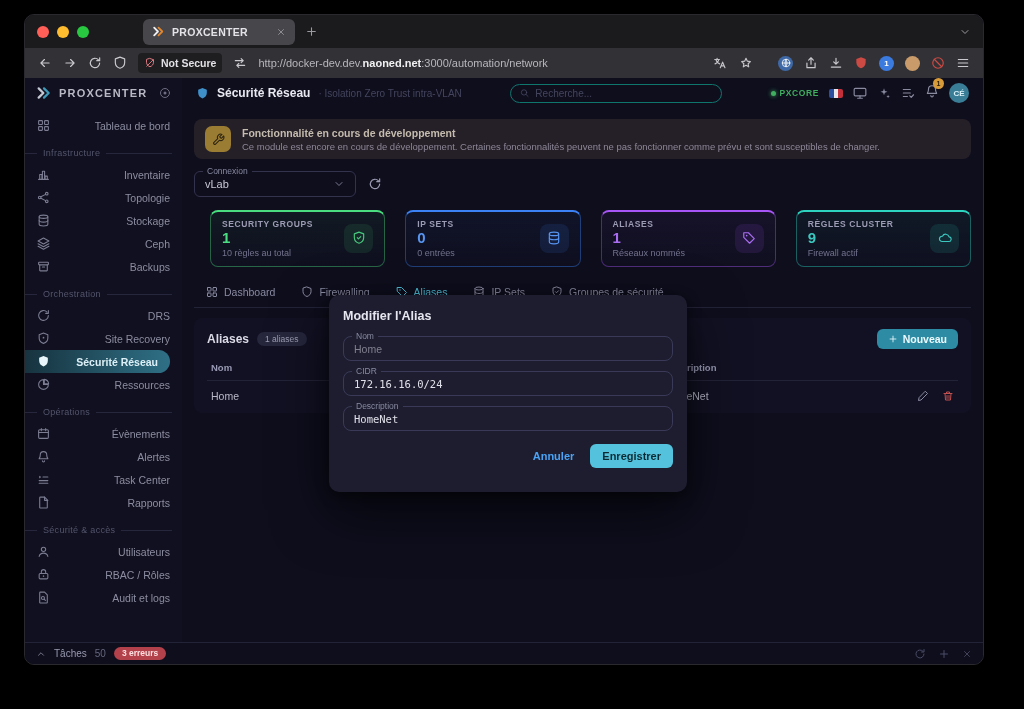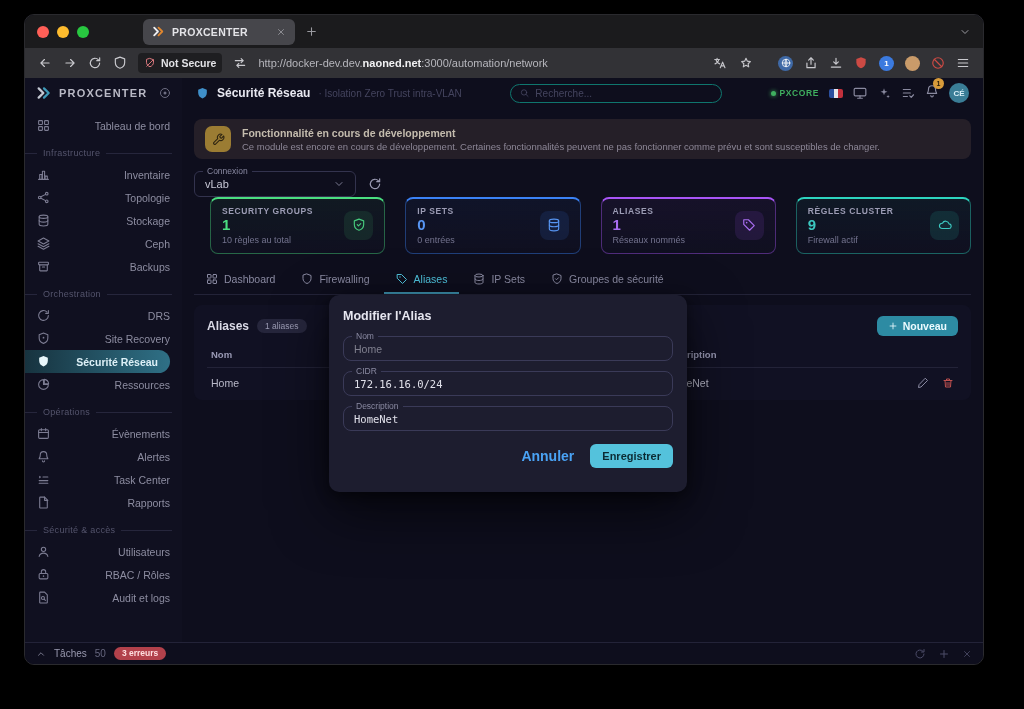--- a/index.html
+++ b/index.html
@@ -77,21 +77,21 @@
   .banner-title{font-size:10.5px;font-weight:bold;color:#c4bcae;}
   .banner-text{font-size:9.5px;color:#8d8797;margin-top:2px;}
 
   .conn-row{display:flex;align-items:center;gap:12px;margin-top:12px;}
   .select{position:relative;width:162px;height:26px;border:1px solid #33334e;border-radius:6px;display:flex;align-items:center;
           gap:6px;padding:0 10px;color:#c8c8d6;font-size:11px;}
   .float-lbl{position:absolute;top:-6px;left:8px;background:#0e0e1d;padding:0 4px;font-size:8.5px;color:#8a8aa2;}
   .select .chev{margin-left:auto;color:#7a7a92;}
   .conn-refresh{color:#9a9ab2;}
 
-  .stats{display:grid;grid-template-columns:repeat(4,1fr);gap:20px;padding-left:16px;}
+  .stats{display:grid;grid-template-columns:repeat(4,1fr);gap:20px;margin-top:13px;padding-left:16px;}
   .stat{border:1px solid;border-top-width:2px;border-radius:8px;padding:7px 11px 8px;display:flex;align-items:center;justify-content:space-between;}
   .stat .lbl{font-size:8.5px;font-weight:bold;letter-spacing:.6px;color:#9c9cb4;}
   .stat .val{font-size:15px;font-weight:bold;line-height:1.25;}
   .stat .sub{font-size:9px;color:#73738e;}
   .icbox{width:29px;height:29px;border-radius:8px;display:flex;align-items:center;justify-content:center;flex:0 0 auto;}
   .stat-green{border-color:rgba(74,222,128,.4);border-top-color:#4ade80;background:linear-gradient(180deg,rgba(74,222,128,.06),rgba(18,18,36,.45));}
   .stat-green .val{color:#4ade80;} .stat-green .icbox{background:rgba(74,222,128,.1);color:#46c97c;}
   .stat-blue{border-color:rgba(59,130,246,.4);border-top-color:#3b82f6;background:linear-gradient(180deg,rgba(59,130,246,.06),rgba(18,18,36,.45));}
   .stat-blue .val{color:#5795f2;} .stat-blue .icbox{background:rgba(59,130,246,.12);color:#5795f2;}
   .stat-purple{border-color:rgba(168,85,247,.4);border-top-color:#a855f7;background:linear-gradient(180deg,rgba(168,85,247,.06),rgba(18,18,36,.45));}
@@ -117,21 +117,21 @@
 
   
   .modal{position:absolute;left:304px;top:217px;width:358px;background:#1d1d2f;border-radius:10px;padding:13px 14px 24px;
          box-shadow:0 20px 55px rgba(0,0,0,.6),0 4px 14px rgba(0,0,0,.45);z-index:20;}
   .modal-title{font-size:12.5px;font-weight:bold;color:#e6e6f0;margin:1px 0 13px;}
   .field{position:relative;border:1px solid #3a3a58;border-radius:8px;height:25px;display:flex;align-items:center;padding:0 10px;margin-bottom:10px;}
   .field .float-lbl{background:#1d1d2f;}
   .field input{background:none;border:none;outline:none;width:100%;font-size:10.5px;color:#e0e0ea;font-family:"DejaVu Sans Mono",monospace;}
   .field.disabled input{color:#80808f;font-family:"Liberation Sans",sans-serif;}
   .modal-actions{display:flex;justify-content:flex-end;align-items:center;gap:16px;margin-top:13px;}
-  .btn-cancel{background:none;border:none;color:#4aa3f5;font-size:14px;font-weight:bold;cursor:default;font-family:"Liberation Sans",sans-serif;}
+  .btn-cancel{background:none;border:none;color:#4aa3f5;font-size:11px;font-weight:bold;cursor:default;font-family:"Liberation Sans",sans-serif;}
   .btn-save{background:#54c2dc;border:none;color:#0c2b34;font-size:11px;font-weight:bold;border-radius:6px;padding:6px 12px;cursor:default;font-family:"Liberation Sans",sans-serif;}
 
   
   .tasksbar{height:22px;border-top:1px solid #232338;background:#0e0e1d;display:flex;align-items:center;gap:8px;padding:0 11px;flex:0 0 auto;}
   .tasks-label{font-size:10px;color:#9a9ab0;}
   .tasks-count{font-size:10px;color:#66667e;}
   .err-badge{background:#b2414b;color:#ffdfe0;border-radius:9px;padding:1px 8px 2px;font-size:8.5px;font-weight:bold;}
   .tasks-right{margin-left:auto;display:flex;align-items:center;gap:12px;color:#4c4c68;}
 </style>
 </head>

